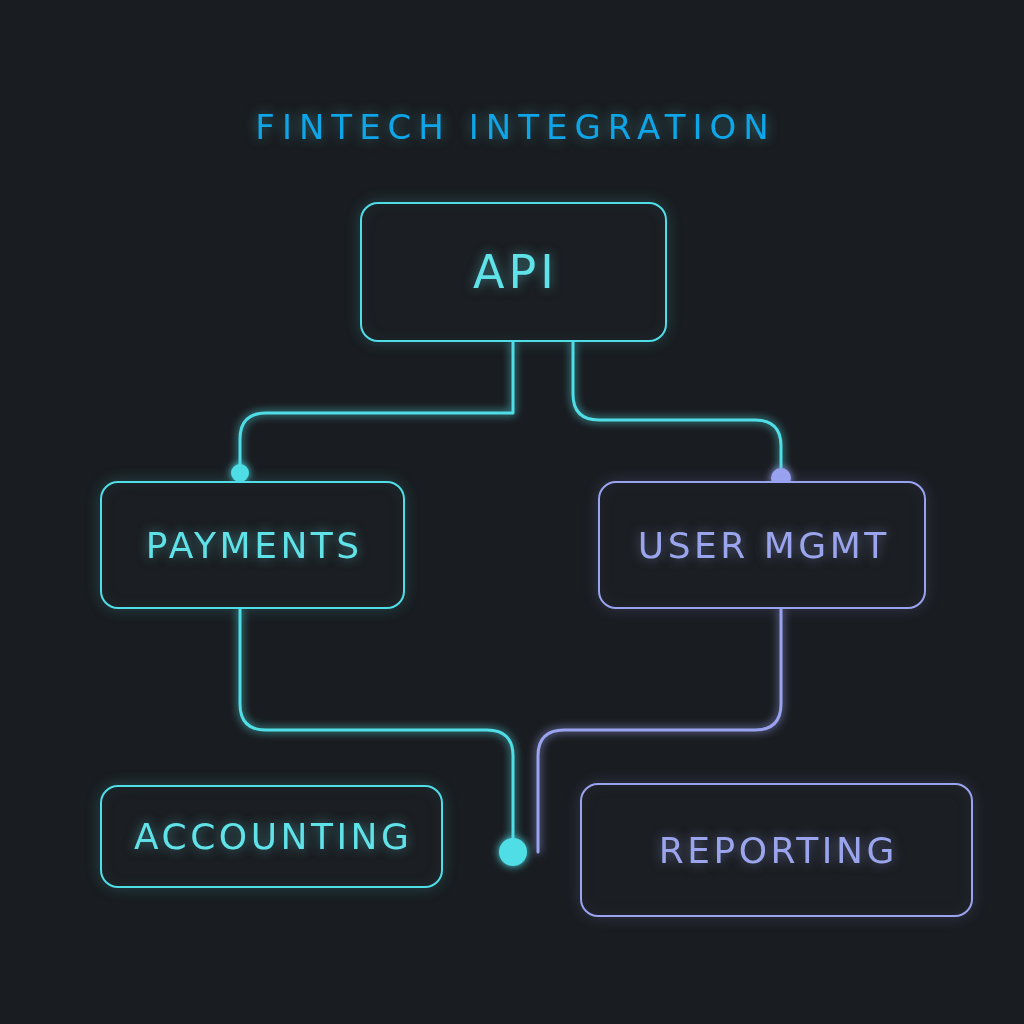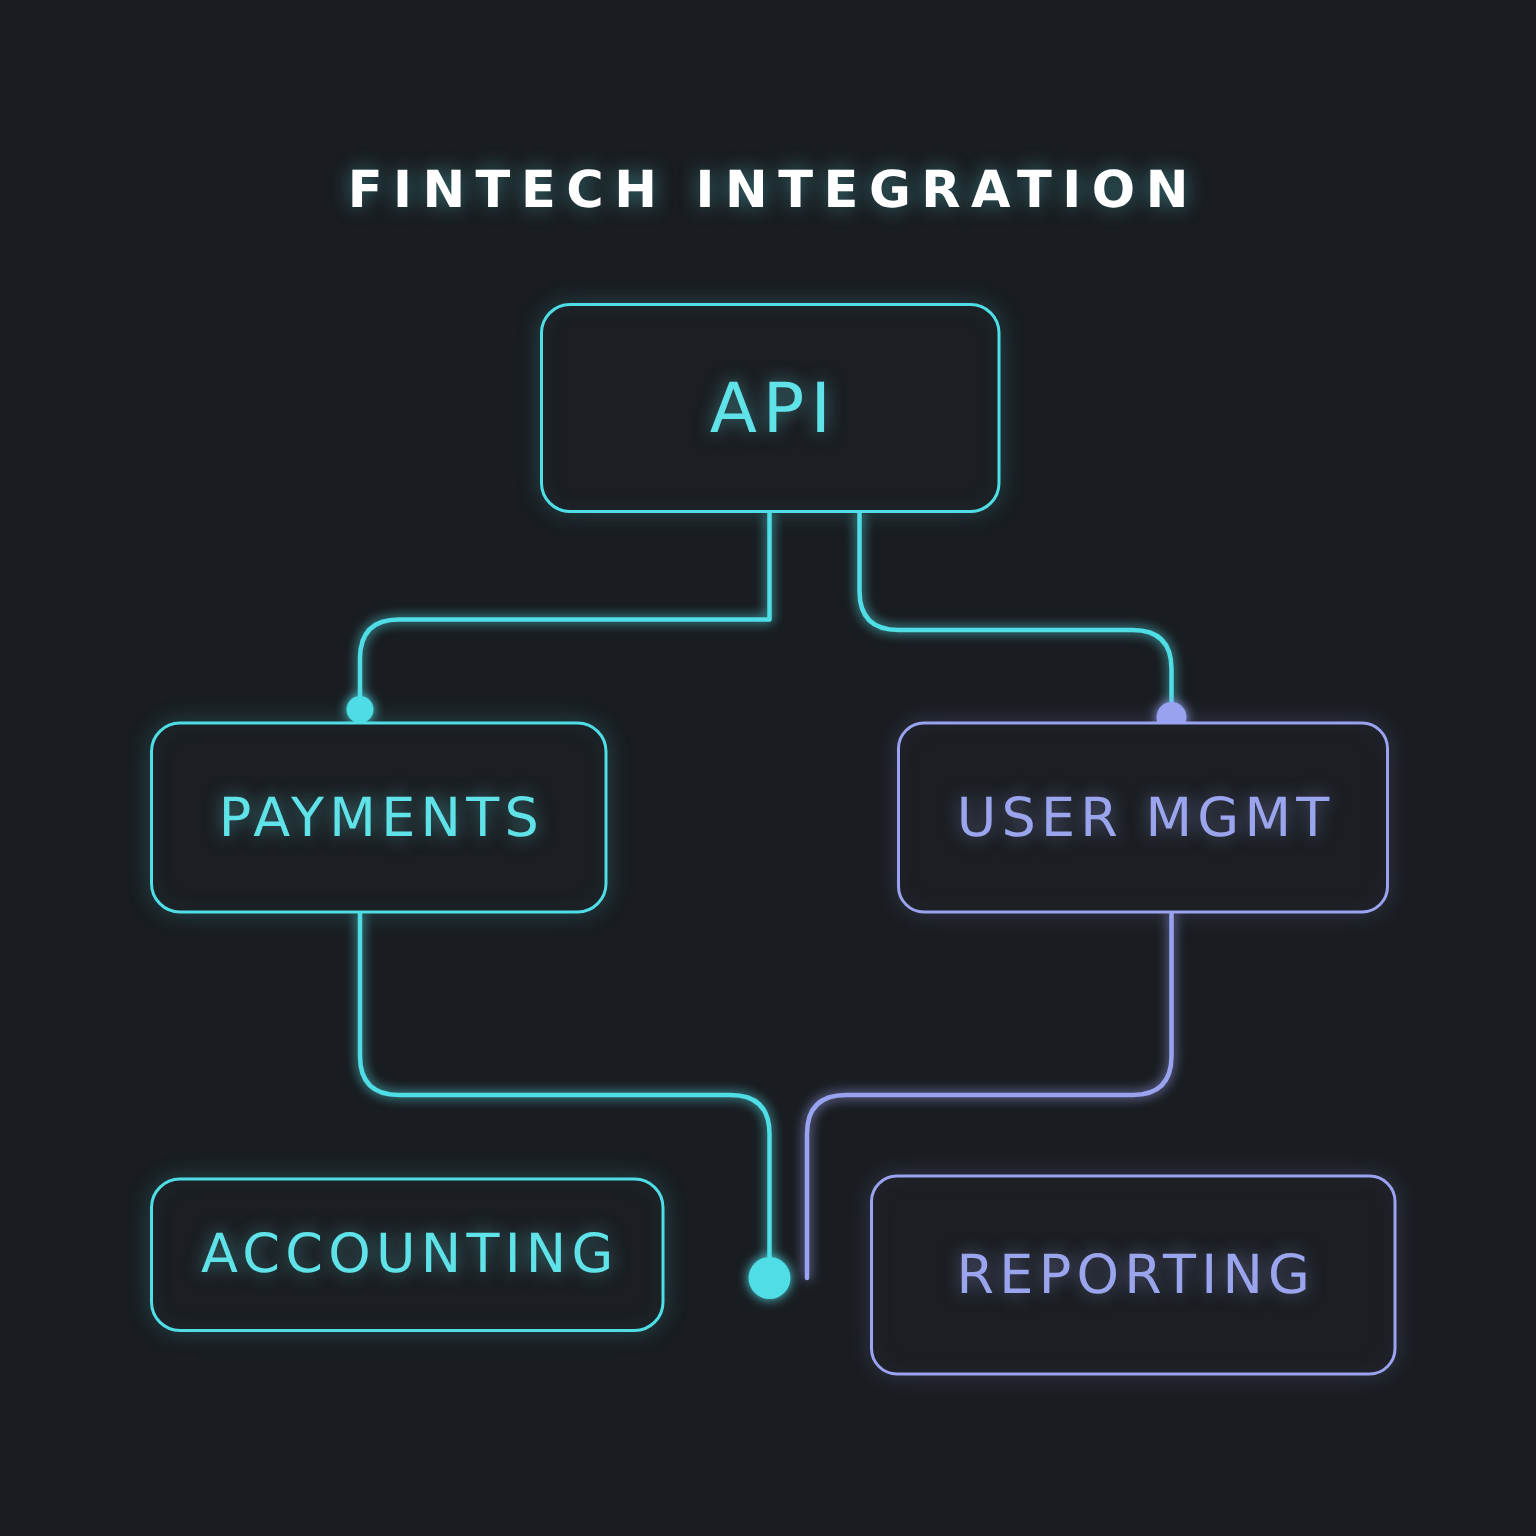--- a/index.html
+++ b/index.html
@@ -22,24 +22,24 @@
     width: 1024px;
     height: 1024px;
   }
   .diagram-title {
     position: absolute;
     left: 0;
     top: 107px;
     width: 1024px;
     text-align: center;
     font-size: 34px;
-    font-weight: 700;
+    font-weight: 400;
     letter-spacing: 7px;
     text-indent: 7px;
-    color: #ffffff;
+    color: #0ea5e9;
     text-shadow: 0 0 14px rgba(95,226,232,0.45);
     user-select: none;
   }
   .node {
     position: absolute;
     box-sizing: border-box;
     border-radius: 18px;
     border-style: solid;
     border-width: 2.5px;
     background: #1b1e22;
@@ -51,41 +51,40 @@
     font-size: 36px;
     font-weight: 400;
     letter-spacing: 3.5px;
     text-indent: 3.5px;
     white-space: nowrap;
     user-select: none;
   }
   .node.cyan {
     border-color: #4fdde6;
     box-shadow: 0 0 16px rgba(79,221,230,0.22), inset 0 0 18px rgba(79,221,230,0.05);
-    border-radius: 20px;
   }
   .node.cyan .node-label {
     color: #5fe2e8;
     text-shadow: 0 0 12px rgba(95,226,232,0.5);
   }
   .node.purple {
     border-color: #99a3f0;
     box-shadow: 0 0 16px rgba(153,163,240,0.20), inset 0 0 18px rgba(153,163,240,0.05);
     align-items: center;
   }
   .node.purple .node-label {
     color: #9aa5ee;
     text-shadow: 0 0 12px rgba(154,165,238,0.5);
   }
   #node-api        { left: 360px; top: 202px; width: 307px; height: 140px; }
   #node-api .node-label { font-size: 46px; letter-spacing: 4px; text-indent: 4px; }
   #node-payments   { left: 100px; top: 481px; width: 305px; height: 128px; }
   #node-usermgmt   { left: 598px; top: 481px; width: 328px; height: 128px; }
   #node-accounting { left: 100px; top: 785px; width: 343px; height: 103px; }
-  #node-reporting  { left: 580px; top: 783px; width: 351px; height: 134px; }
+  #node-reporting  { left: 580px; top: 783px; width: 393px; height: 134px; }
 </style>
 </head>
 <body>
 
 <div id="stage">
 
   <svg id="wires" viewBox="0 0 1024 1024" xmlns="http://www.w3.org/2000/svg">
     <defs>
       <filter id="glow-cyan" x="-60%" y="-60%" width="220%" height="220%">
         <feGaussianBlur stdDeviation="4" result="b"></feGaussianBlur>

